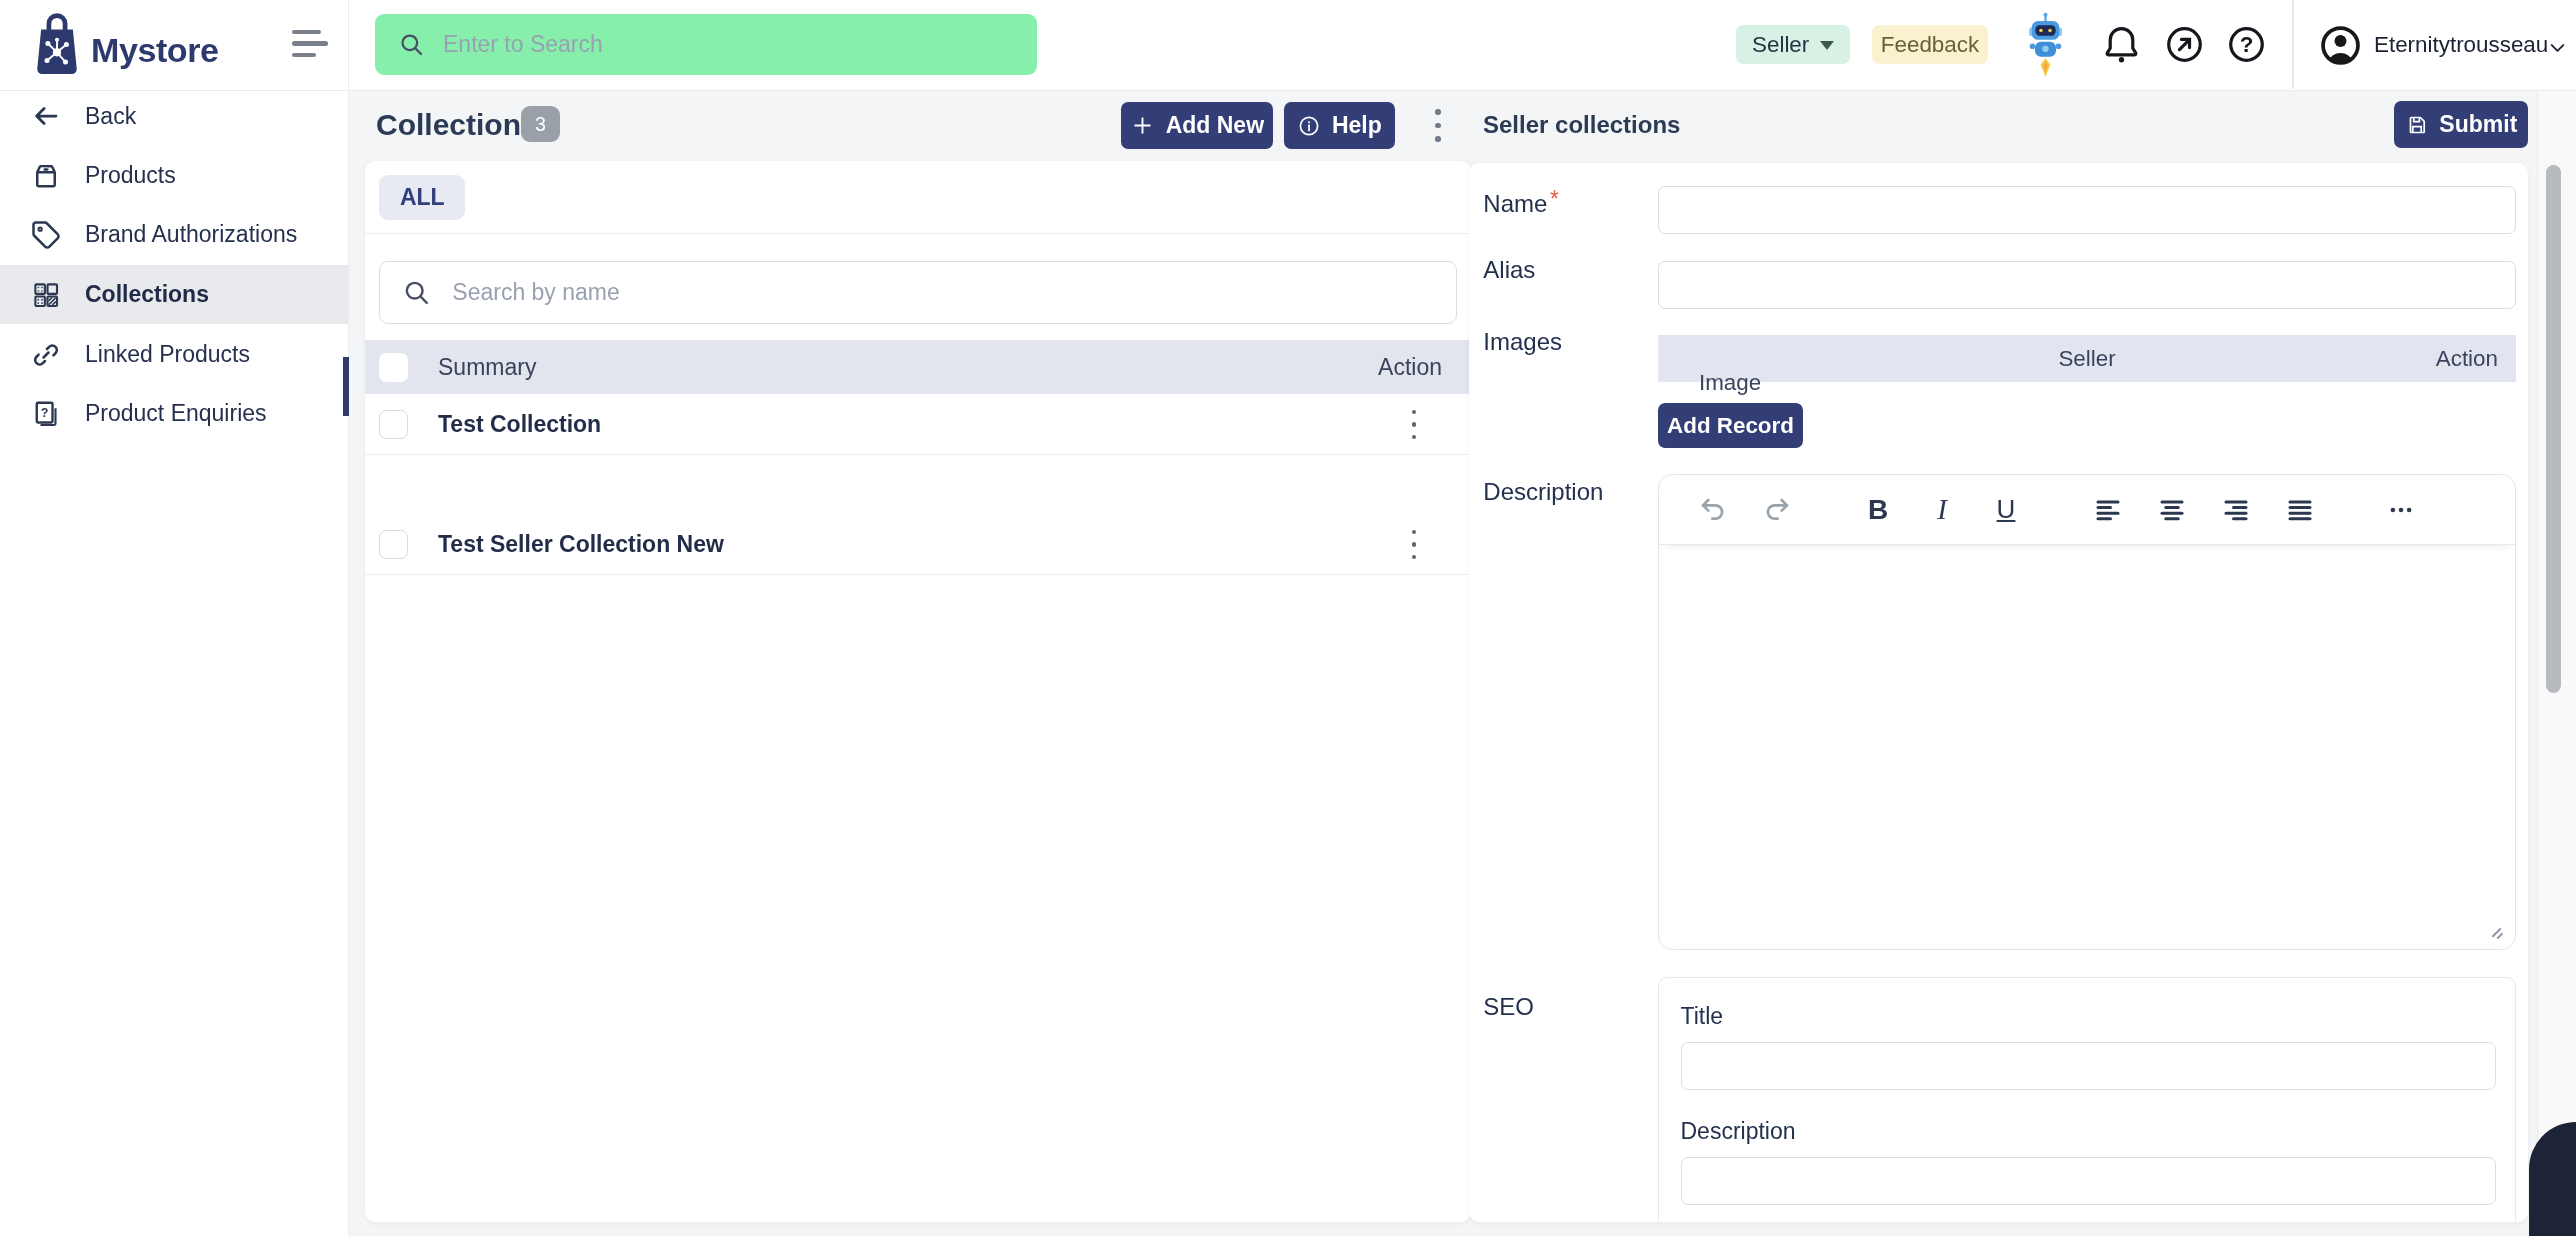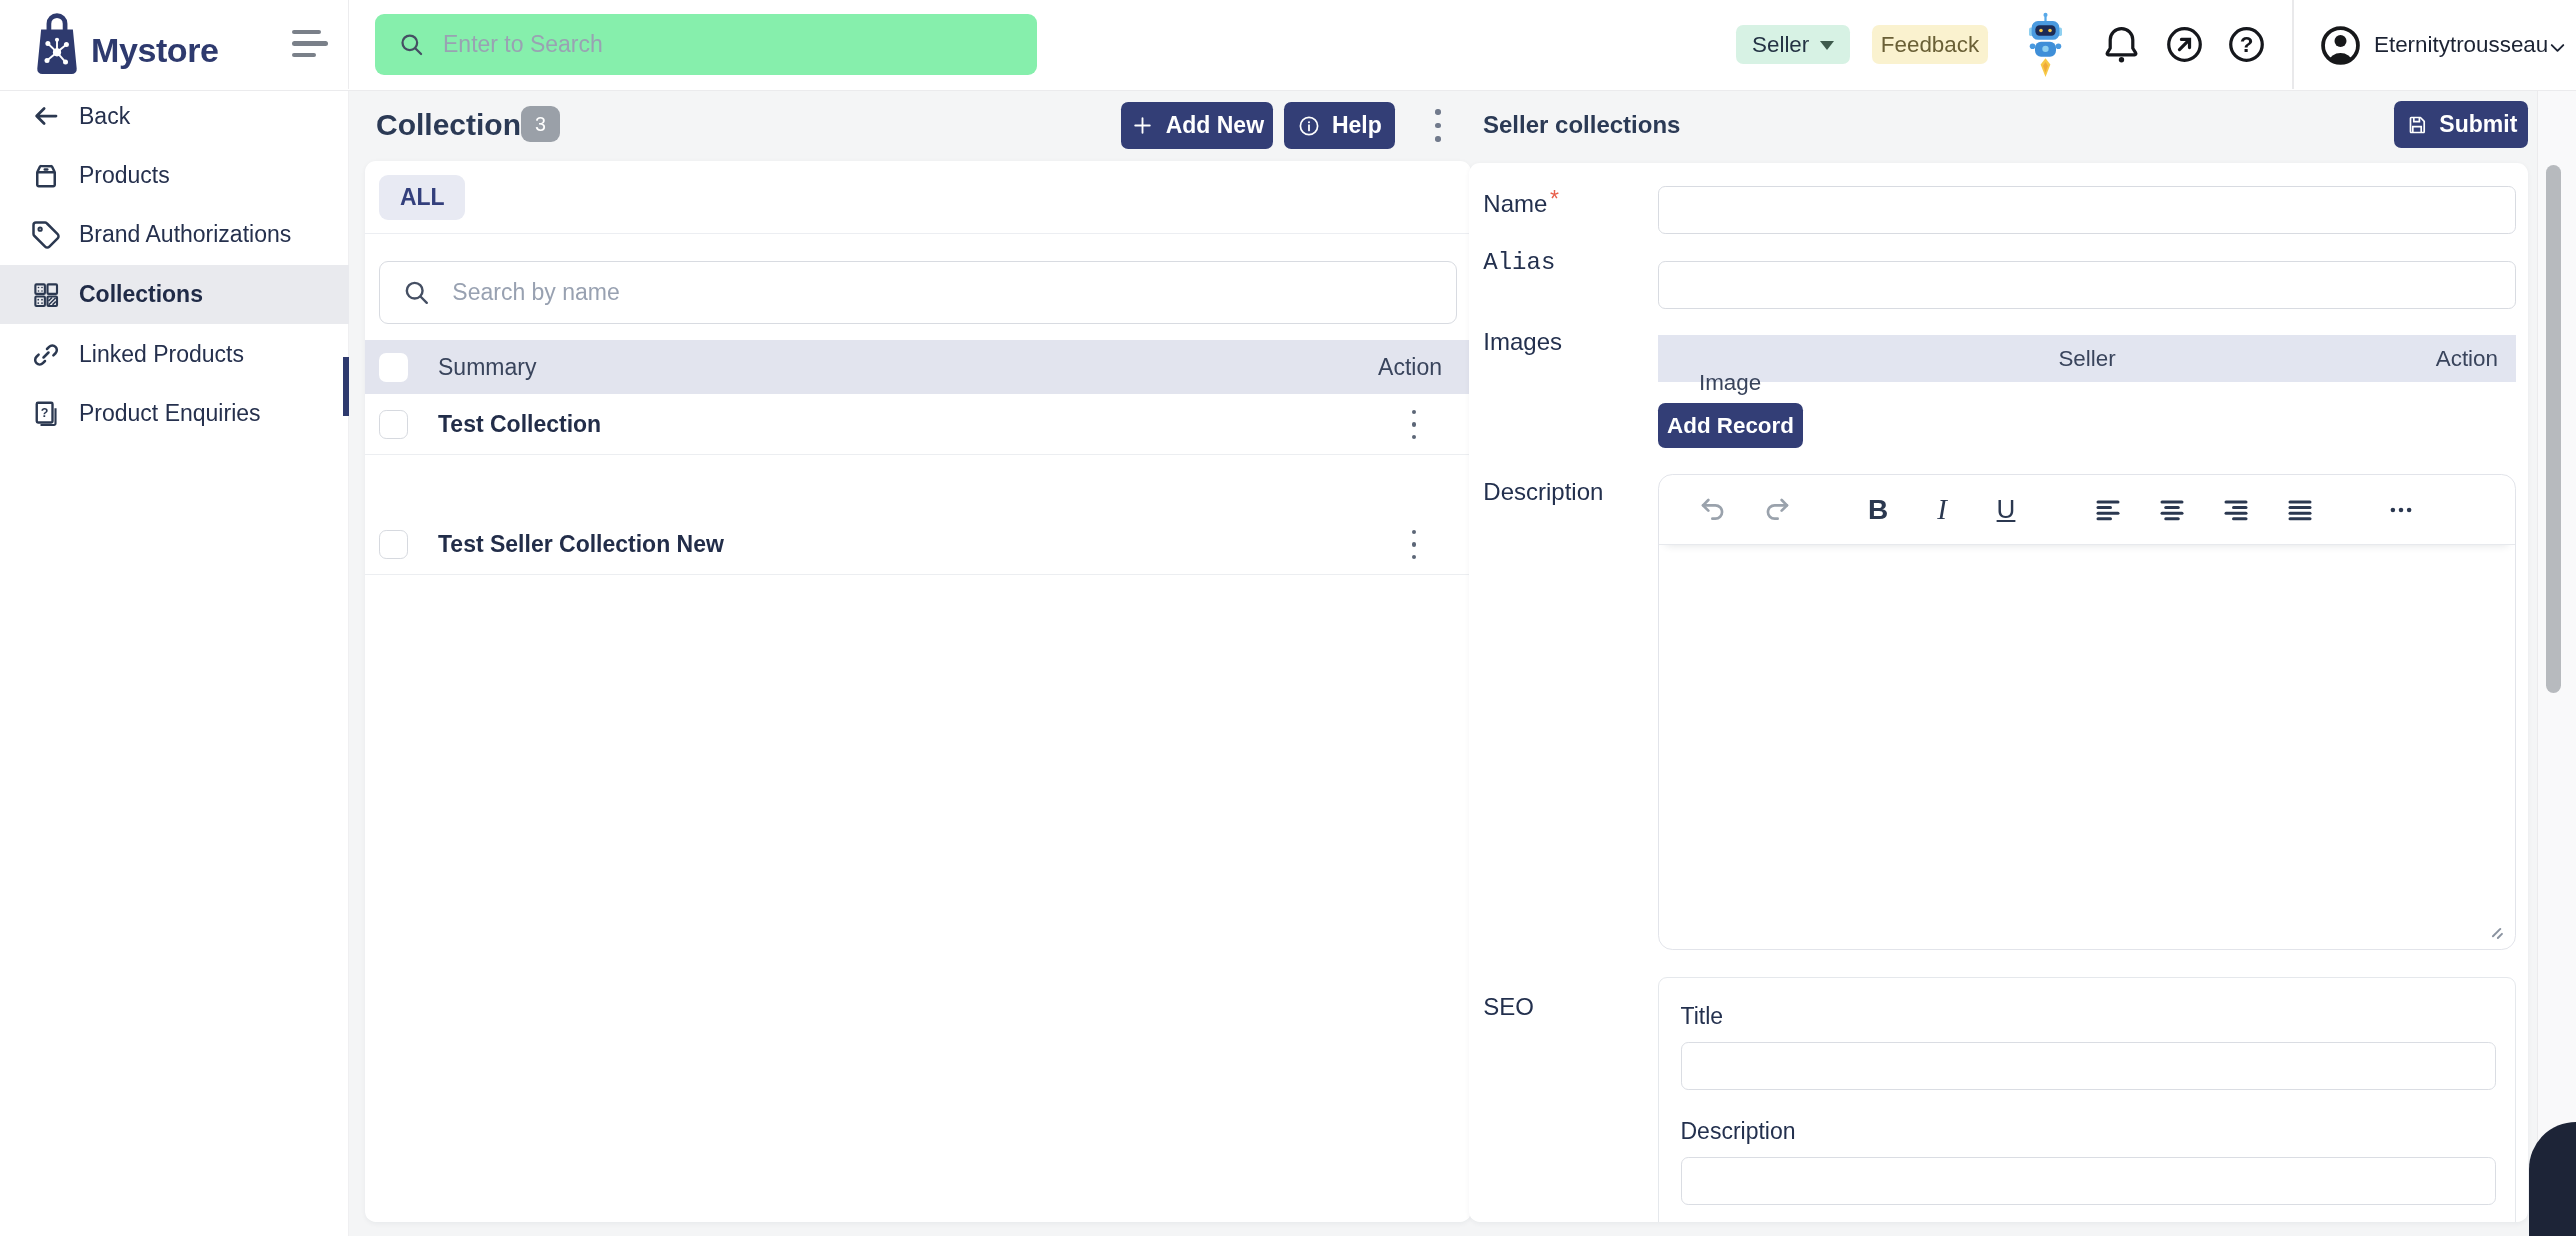--- a/index.html
+++ b/index.html
@@ -34,21 +34,21 @@
   .bell { left:2100px; }
   .arrowc { left:2163px; }
   .questc { left:2225px; }
   .topdiv { left:2292px; top:0; width:1.8px; height:89px; background:#e9e9eb; }
   .avatar { left:2318px; top:23px; width:45px; height:45px; cursor:pointer; }
   .uname { left:2374px; top:0; height:89px; display:flex; align-items:center; font-size:22.4px; color:#1c2333; cursor:pointer; }
   .uchev { left:2546px; top:36px; cursor:pointer; }
 
   
   .sidebar { left:0; top:91px; width:349px; height:1145px; background:#fff; border-right:1.8px solid #efeff1; z-index:4; }
-  .side-item { position:absolute; left:0; width:349px; height:59px; display:flex; align-items:center; padding-left:31px; gap:18px; cursor:pointer; }
+  .side-item { position:absolute; left:0; width:349px; height:59px; display:flex; align-items:center; padding-left:31px; gap:24px; cursor:pointer; }
   .side-item .lbl { font-size:23px; color:#25304d; font-weight:500; white-space:nowrap; }
   .si-0{ top:-4.5px; } .si-1{ top:55px; } .si-2{ top:114px; } .si-3{ top:174px; } .si-4{ top:234px; } .si-5{ top:293px; }
   .side-item.active { background:#e9eaee; }
   .side-item.active .lbl { font-weight:600; color:#202b47; }
   .active-bar { left:343px; top:266px; width:6.3px; height:59px; background:#2e3a6e; }
 
   
   .m-title { left:376px; top:97px; height:55px; display:flex; align-items:center; font-size:30px; font-weight:600; color:#2b3a55; }
   .m-badge { left:521px; top:106px; width:39px; height:36px; background:#9aa0a8; border-radius:9px; color:#fff; font-size:19.7px; display:flex; align-items:center; justify-content:center; }
   .btn { border-radius:7.2px; background:#333e76; color:#fff; font-size:23px; font-weight:600; display:flex; align-items:center; justify-content:center; gap:10.7px; cursor:pointer; border:none; font-family:inherit; }
@@ -79,21 +79,21 @@
   .row-kebab i { width:4.5px; height:4.5px; background:#5c6677; }
 
   
   .r-title { left:1483px; top:97px; height:55px; display:flex; align-items:center; font-size:24px; font-weight:600; color:#2b3a55; }
   .btn-submit { left:2394px; top:101px; width:134px; height:47px; font-size:23px; }
   .right-card { left:1469px; top:163px; width:1059px; height:1059px; }
   .flabel { position:absolute; left:14.3px; font-size:24px; color:#23304e; }
   .req { color:#e8604c; font-size:23px; vertical-align:5.4px; margin-left:2.7px; }
   .finput { position:absolute; left:189px; width:858px; height:48px; border:1.8px solid #d8dbe1; border-radius:7.2px; outline:none; font-size:23px; padding:0 16px; color:#23304e; background:#fff; font-family:inherit; }
   .lbl-name{ top:23px; } .inp-name{ top:23px; }
-  .lbl-alias{ top:86px;font-family:Liberation Mono, monospace; } .inp-alias{ top:98px; }
+  .lbl-alias{ top:93px; } .inp-alias{ top:98px; }
   .lbl-images{ top:165px; }
   .img-band { position:absolute; left:189px; top:172px; width:858px; height:47px; background:#e2e5f0; display:flex; align-items:center; }
   .img-band .c1 { position:absolute; left:41px; font-size:22.4px; color:#39445c;margin-top:48px; }
   .img-band .c2 { position:absolute; left:0; width:100%; text-align:center; font-size:22.4px; color:#39445c; }
   .img-band .c3 { position:absolute; right:18px; font-size:22.4px; color:#39445c; }
   .btn-addrec { position:absolute; left:189px; top:240px; width:145px; height:45px; font-size:22.4px; }
   .lbl-desc{ top:315px; }
   .editor { position:absolute; left:189px; top:311px; width:858px; height:476px; border:1.8px solid #e2e4ea; border-radius:14.3px; background:#fff; }
   .ed-toolbar { position:absolute; left:0; top:0; width:100%; height:70px; display:flex; align-items:center; padding:0 34px; gap:25px; border-bottom:1.8px solid #e7e9ed; box-shadow:0 7.2px 9px -7.2px rgba(30,40,60,0.14); border-radius:14.3px 14.3px 0 0; }
   .tbtn { display:flex; align-items:center; justify-content:center; width:39px; height:43px; cursor:pointer; }

